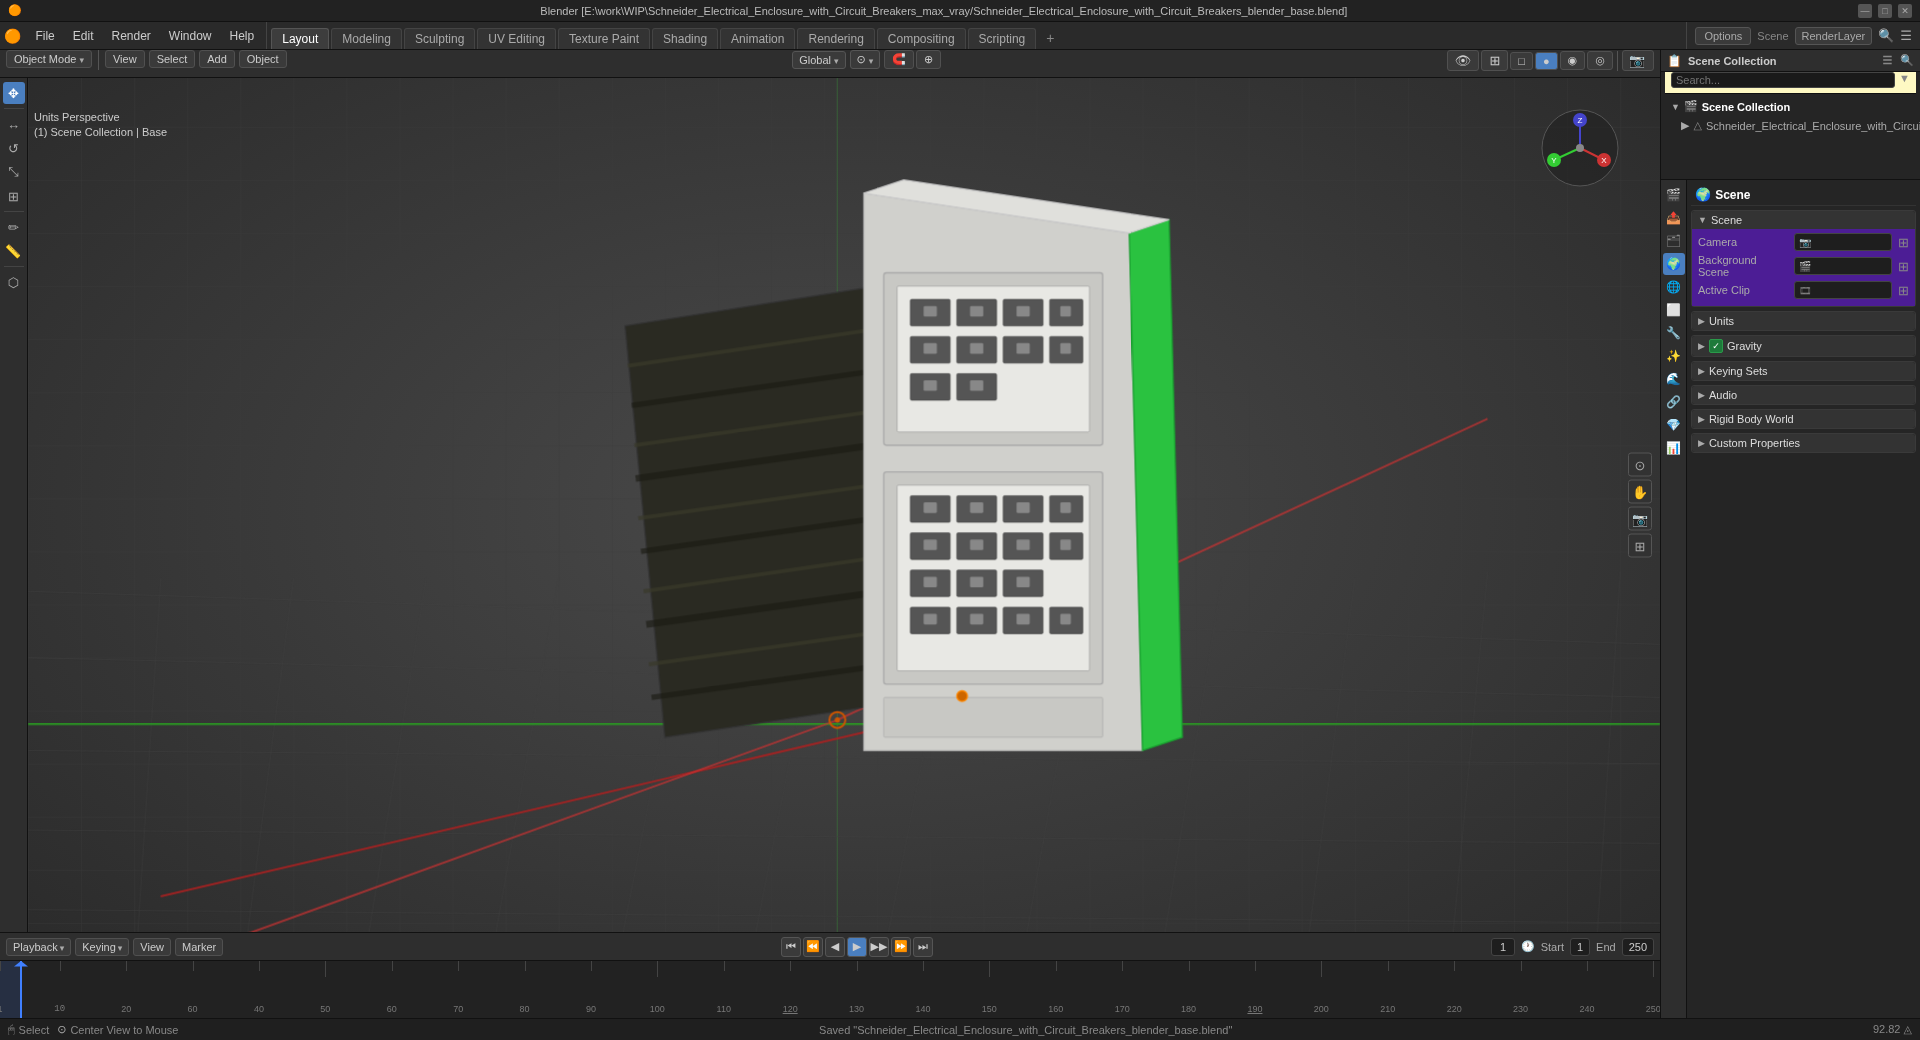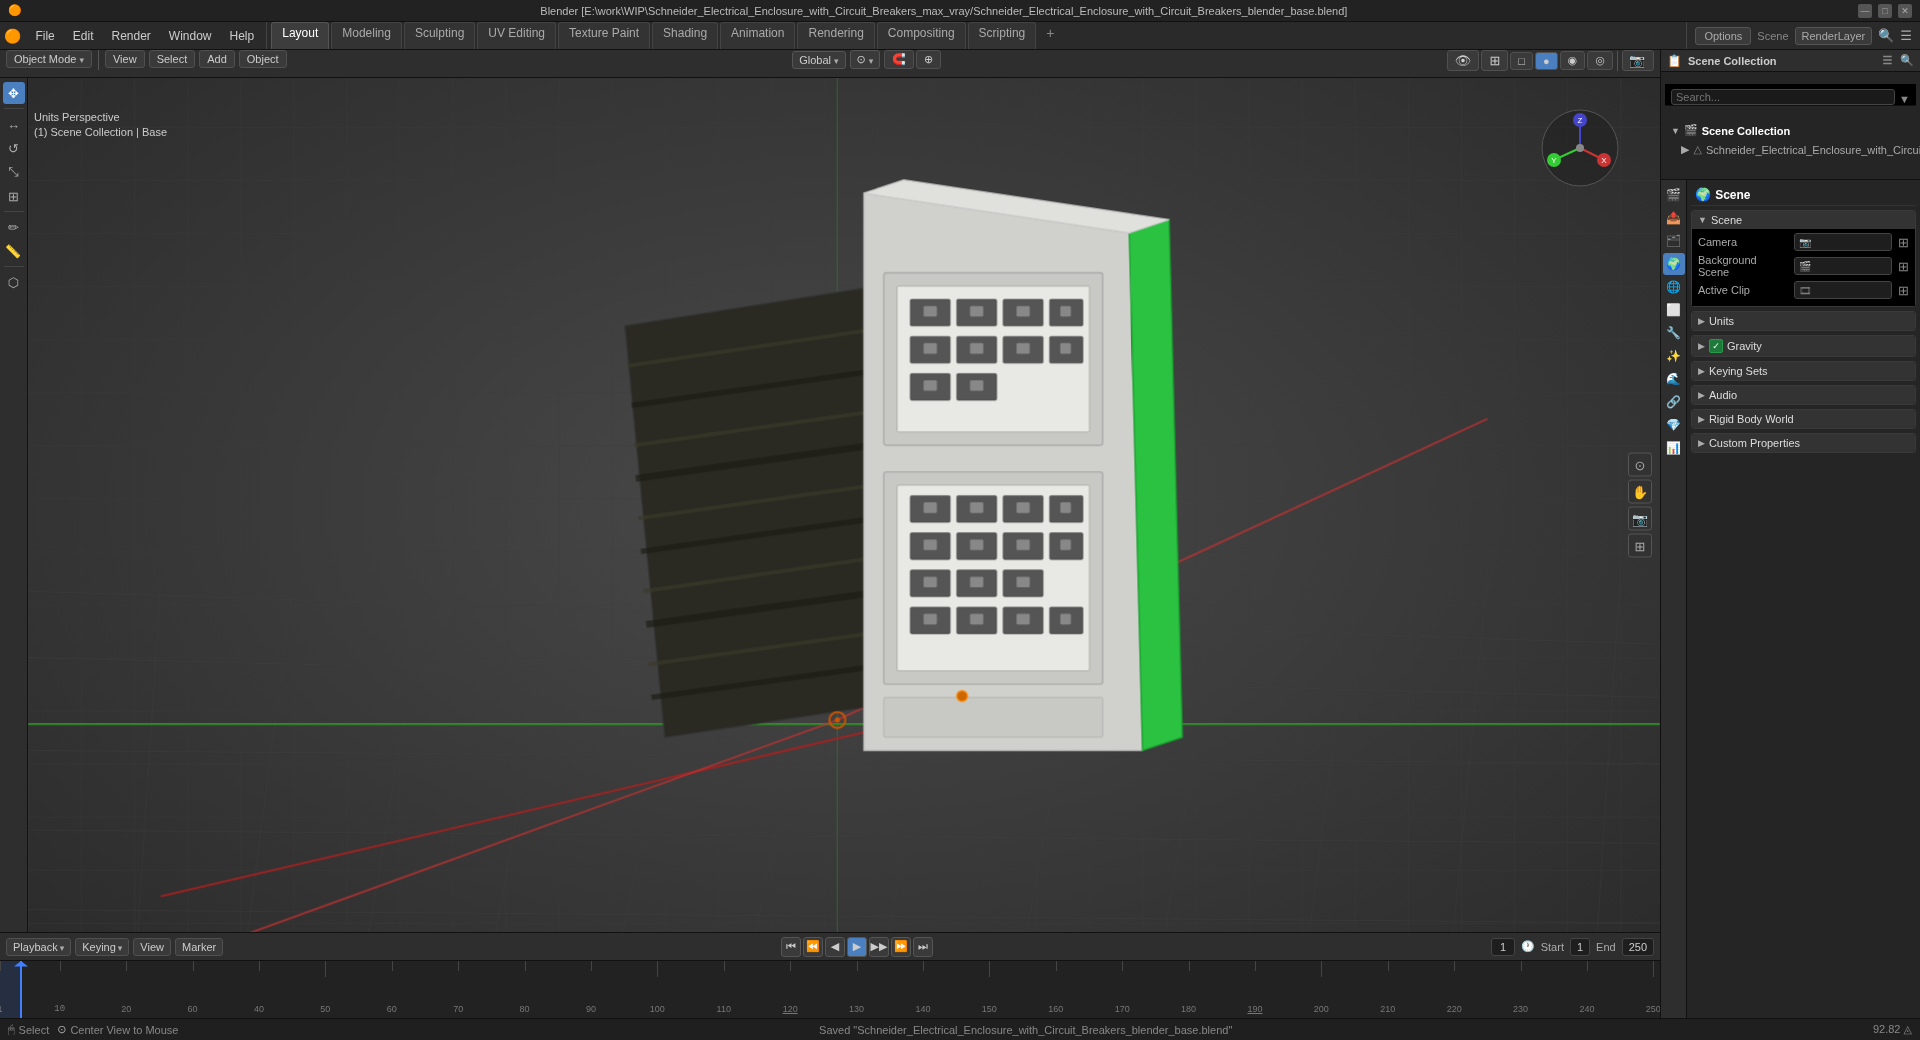--- a/index.html
+++ b/index.html
@@ -184,26 +184,26 @@
       padding: 0 6px;
       gap: 4px;
       border-bottom: 1px solid #111;
     }
     #outliner-header span {
       font-size: 11px;
       color: #ccc;
       font-weight: bold;
     }
     #outliner-search {
-      margin: 12px 4px;
+      margin: 0 4px;
       height: 22px;
-      background: #000000;
+      background: #fef9c3;
       border-bottom: 1px solid #111;
       display: flex;
-      align-items: flex-end;
+      align-items: flex-start;
       padding: 0 6px;
     }
     .search-box {
       flex: 1;
       background: #1a1a1a;
       border: 1px solid #444;
       border-radius: 3px;
       color: #ccc;
       font-size: 11px;
       padding: 1px 4px;
@@ -296,21 +296,21 @@
       color: #ddd;
       display: flex;
       align-items: center;
       gap: 4px;
       cursor: pointer;
       border-radius: 3px 3px 0 0;
     }
     .props-section-header.collapsed { border-radius: 3px; }
     .props-section-body {
       padding: 4px 6px;
-      background: #000000;
+      background: #4c1d95;
     }
     .props-row {
       display: flex;
       align-items: center;
       margin-bottom: 3px;
       gap: 6px;
     }
     .props-label {
       width: 90px;
       font-size: 11px;
@@ -556,21 +556,21 @@
 
     <div style="display:flex; align-items:center; padding:0 4px; border-right:1px solid #444; gap:2px;">
       <span style="color:#e87d0d; font-size:14px; margin-right:4px;">🟠</span>
       <span class="app-menu-btn">File</span>
       <span class="app-menu-btn">Edit</span>
       <span class="app-menu-btn">Render</span>
       <span class="app-menu-btn">Window</span>
       <span class="app-menu-btn">Help</span>
     </div>
 
-    <div style="display:flex; padding:0 4px; gap:2px; flex:1; overflow:hidden;">
+    <div style="display:flex; align-items:flex-end; padding:0 4px; gap:2px; flex:1; overflow:hidden;">
       <div class="ws-tab active">Layout</div>
       <div class="ws-tab">Modeling</div>
       <div class="ws-tab">Sculpting</div>
       <div class="ws-tab">UV Editing</div>
       <div class="ws-tab">Texture Paint</div>
       <div class="ws-tab">Shading</div>
       <div class="ws-tab">Animation</div>
       <div class="ws-tab">Rendering</div>
       <div class="ws-tab">Compositing</div>
       <div class="ws-tab">Scripting</div>

